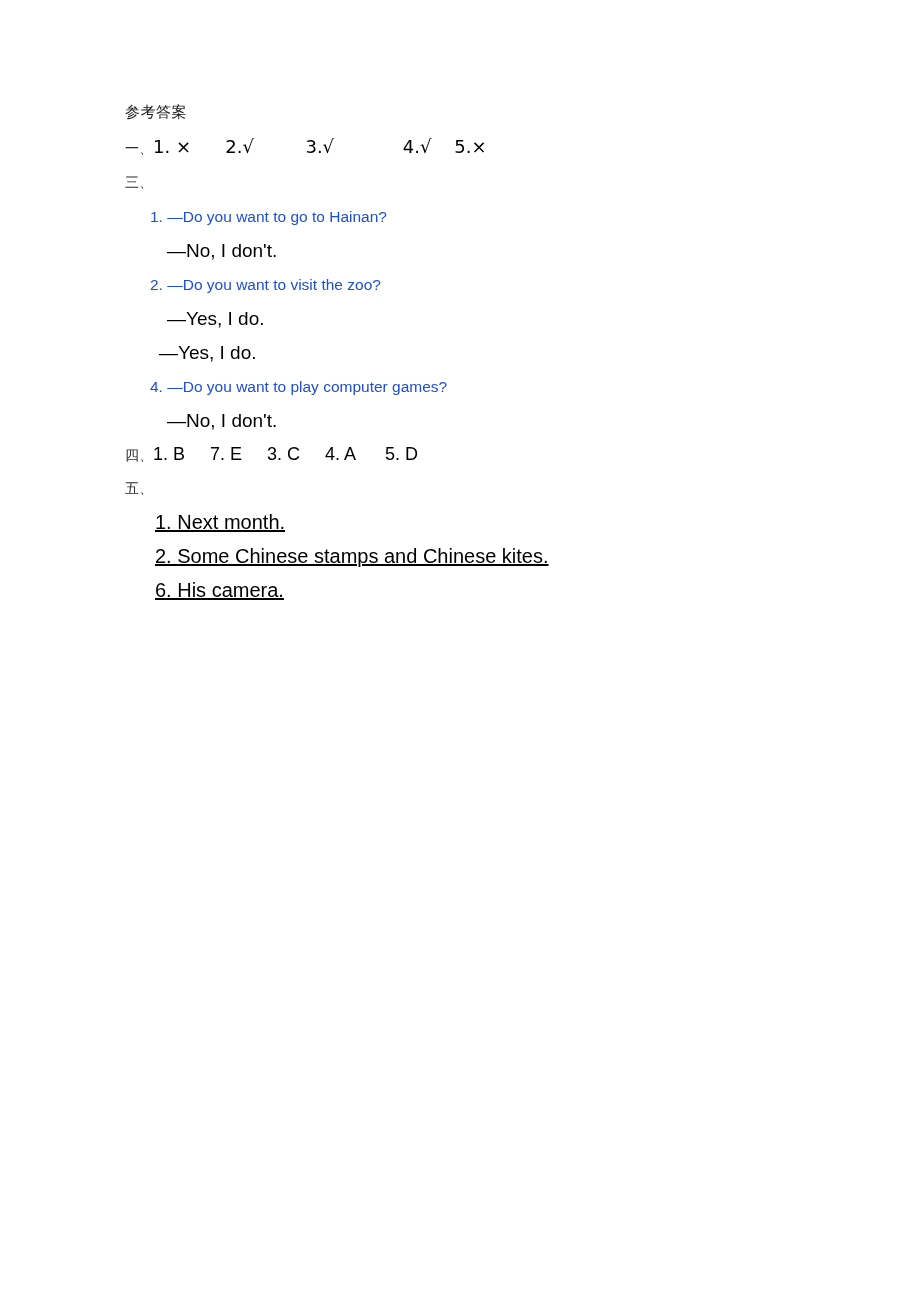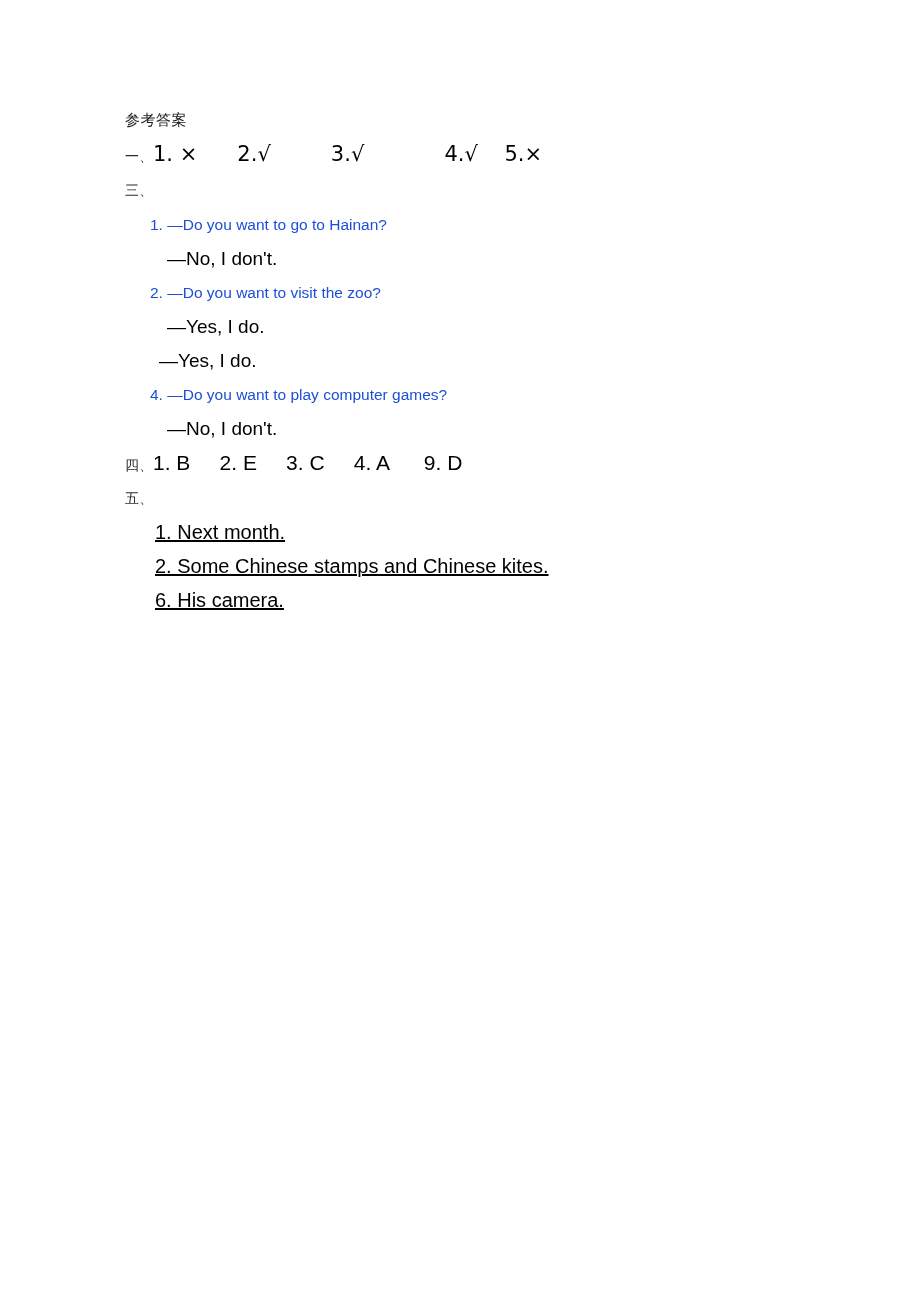--- a/index.html
+++ b/index.html
@@ -21,21 +21,21 @@
     left: 0;
     top: 0;
     width: 920px;
     height: 1302px;
     background: #ffffff;
   }
 
   .content {
     position: absolute;
     left: 125px;
-    top: 112px;
+    top: 104px;
     width: 720px;
   }
 
   
   .doc-title {
     font-family: "DejaVu Serif", "Liberation Serif", serif;
     font-size: 15px;
     line-height: 17px;
     color: #1a1a1a;
     white-space: pre;
@@ -58,21 +58,21 @@
 
   
   .sec-mark {
     font-family: "DejaVu Serif", "Liberation Serif", serif;
     font-size: 14px;
     color: #2a2a2a;
   }
 
   .sec-body {
     font-family: "Liberation Sans", sans-serif;
-    font-size: 21px;
+    font-size: 18px;
     color: #000000;
   }
 
   
   .sec-header {
     font-family: "DejaVu Serif", "Liberation Serif", serif;
     font-size: 14px;
     line-height: 17px;
     color: #2a2a2a;
     white-space: pre;
@@ -135,21 +135,21 @@
     <div class="q-reply">—No, I don't.</div>
 
     <div class="q-item">2. —Do you want to visit the zoo?</div>
     <div class="q-reply">—Yes, I do.</div>
 
     <div class="q-reply short-indent">—Yes, I do.</div>
 
     <div class="q-item">4. —Do you want to play computer games?</div>
     <div class="q-reply">—No, I don't.</div>
 
-    <div class="ans-line tight"><span class="sec-mark">四、</span><span class="sec-body">1. B     2. E     3. C     4. A      9. D</span></div>
+    <div class="ans-line tight"><span class="sec-mark">四、</span><span class="sec-body">1. B     7. E     3. C     4. A      5. D</span></div>
 
     <div class="sec-header">五、</div>
 
     <div class="s-item">1. Next month.</div>
     <div class="s-item">2. Some Chinese stamps and Chinese kites.</div>
     <div class="s-item">6. His camera.</div>
 
   </div>
 </div>
 

